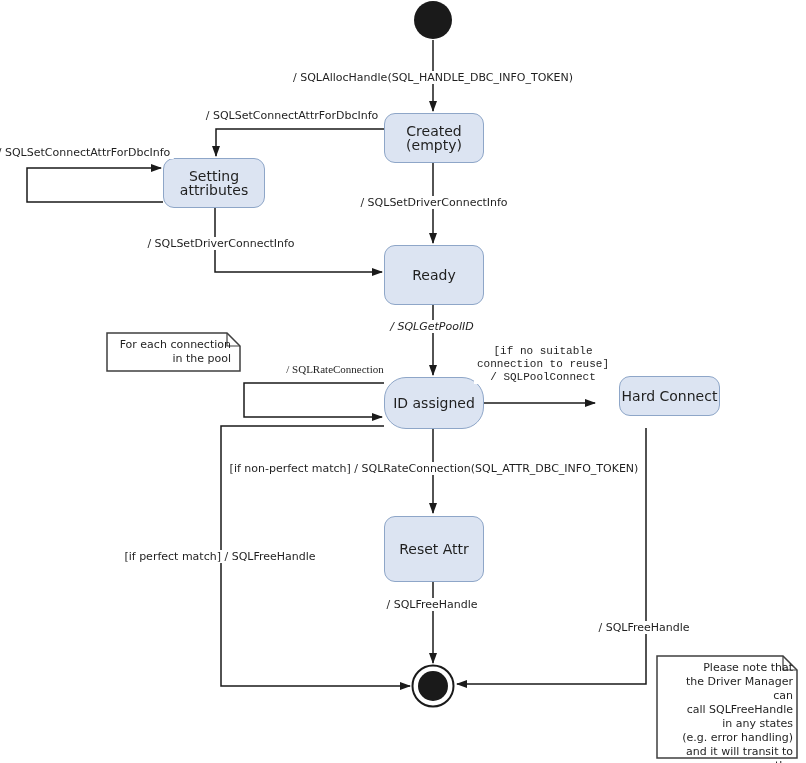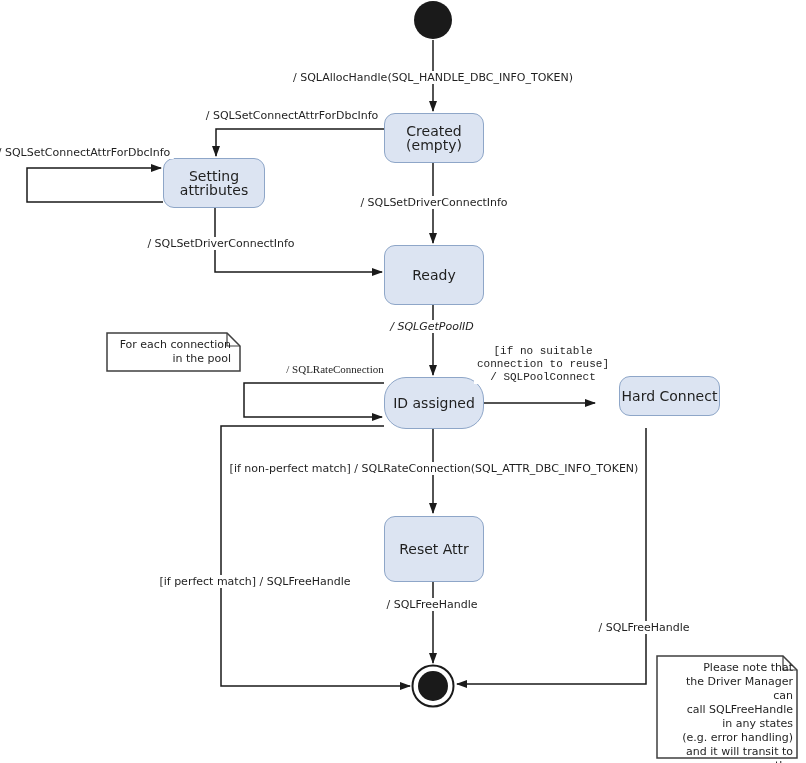--- a/index.html
+++ b/index.html
@@ -90,21 +90,21 @@
   <div class="tlabel" style="left:292px;top:109px;">/ SQLSetConnectAttrForDbcInfo</div>
   <div class="tlabel" style="left:84px;top:146px;">/ SQLSetConnectAttrForDbcInfo</div>
   <div class="tlabel" style="left:434px;top:196px;">/ SQLSetDriverConnectInfo</div>
   <div class="tlabel" style="left:221px;top:237px;">/ SQLSetDriverConnectInfo</div>
   <div class="tlabel" style="left:432px;top:320px;font-style:italic;">/ SQLGetPoolID</div>
   <div class="tlabel" style="left:335px;top:363px;font-family:Liberation Serif, serif;">/ SQLRateConnection</div>
   <div class="tlabel multiline" style="left:543px;top:345px;">[if no suitable
 connection to reuse]
 / SQLPoolConnect</div>
   <div class="tlabel" style="left:434px;top:462px;">[if non-perfect match] / SQLRateConnection(SQL_ATTR_DBC_INFO_TOKEN)</div>
-  <div class="tlabel" style="left:220px;top:575px;margin-left:35px;">[if perfect match] / SQLFreeHandle</div>
+  <div class="tlabel" style="left:220px;top:550px;">[if perfect match] / SQLFreeHandle</div>
   <div class="tlabel" style="left:432px;top:598px;">/ SQLFreeHandle</div>
   <div class="tlabel" style="left:644px;top:621px;">/ SQLFreeHandle</div>
 
   <div class="note-text" style="left:116px;top:338px;width:115px;">For each connection
 in the pool</div>
   <div class="note-text" style="left:665px;top:661px;width:128px;">Please note that
 the Driver Manager can
 call SQLFreeHandle
 in any states
 (e.g. error handling)

